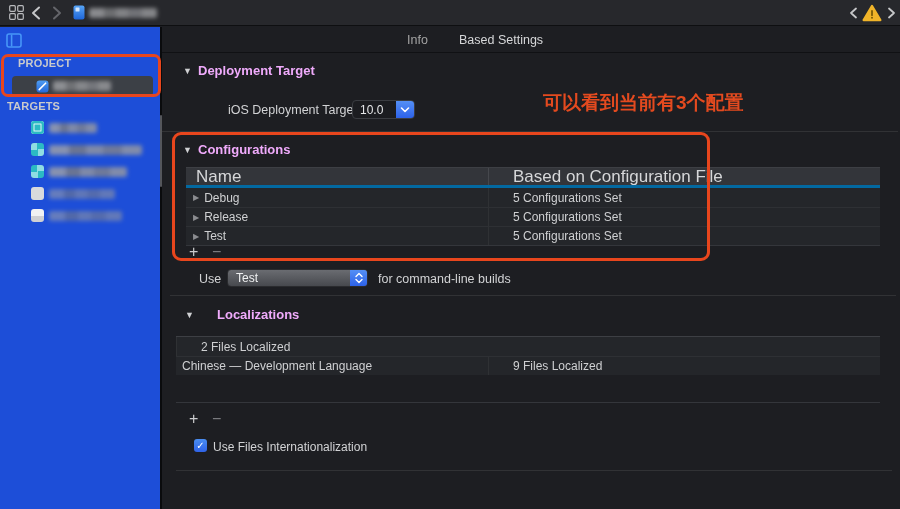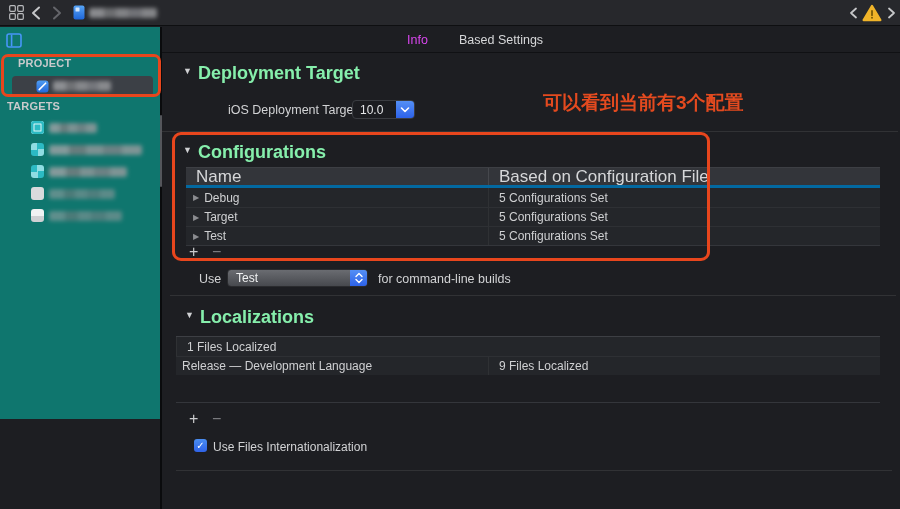--- a/index.html
+++ b/index.html
@@ -10,54 +10,54 @@
   .abs { position:absolute; }
 
   
   .toolbar { left:0; top:0; width:900px; height:26px; background:#27282c;
              border-bottom:1px solid #0e0f11; }
   .redact { background:linear-gradient(90deg,#a2a3a6 0 22%,#7e7f82 22% 40%,#98999c 40% 58%,#84858a 58% 78%,#9b9c9f 78%);
             filter:blur(2px); border-radius:2px; opacity:.8; }
   .redact.dim { opacity:.55; }
 
   
-  .sidebar { left:0; top:27px; width:160px; height:392px; background:#0f766e; }
+  .sidebar { left:0; top:27px; width:160px; height:482px; background:#1d4ed8; }
   .sb-header { font-size:11px; font-weight:bold; color:#c9cacc; letter-spacing:.2px; }
   .sb-row-sel { background:#3c4046; border-radius:4px; }
   .tgt-icon { width:13px; height:13px; border-radius:3px; }
   .vdivider { left:160px; top:27px; width:2px; height:482px; background:#0a0b0d; }
   .vthumb { left:160px; top:115px; width:2px; height:72px; background:#54565b; border-radius:2px; }
 
   
   .tab { font-size:12.5px; }
-  .tab.active { color:#d946ef; }
+  .tab.active { color:#a3a3a3; }
   .tab.idle { color:#d6d7d9; }
 
   .hline { height:1px; background:rgba(255,255,255,.09); }
   .hline.dark { background:#101114; }
 
   .sec-tri { font-size:9px; color:#cfd0d3; }
-  .sec-title { font-size:18px; font-weight:bold; color:#86efac; }
+  .sec-title { font-size:13px; font-weight:bold; color:#f0abfc; }
   .lbl { font-size:12.5px; color:#d2d3d5; }
 
   
   .combo { background:#1b1c20; border:1px solid #3a3c41; border-radius:4px; }
   .combo .val { position:absolute; left:7px; top:2px; font-size:12px; color:#e6e7e9; }
   .blue-cap { position:absolute; right:0; top:0; bottom:0; width:18px; border-radius:0 3px 3px 0;
               background:linear-gradient(#548ff5,#2d62e9); display:flex; align-items:center; justify-content:center; }
   .popup { background:linear-gradient(#6a6c71,#47494e); border:1px solid #2a2b2e; border-radius:4px; }
   .popup .val { position:absolute; left:8px; top:1px; font-size:12px; color:#f0f1f2; }
 
   
   .tbl { border-top:1px solid #3d3f44; border-bottom:1px solid #34363b; }
   .thead { display:flex; height:20px; background:#33353a; border-bottom:3px solid #0369a1;
            font-size:17px; color:#d6d7d9; align-items:center; }
   .trow { display:flex; height:19px; background:#24262a; align-items:center; font-size:12px; color:#cfd0d2; }
   .trow + .trow { border-top:1px solid #2e3034; }
-  .c2 { border-left:1px solid #46484d; padding-left:10px; flex:1; height:100%; display:flex; align-items:center; }
+  .c2 { border-left:1px solid #46484d; padding-left:24px; flex:1; height:100%; display:flex; align-items:center; }
   .trow .c2 { border-left:1px solid rgba(255,255,255,.05); }
   .disc { color:#8b8c90; font-size:8px; margin:0 5px 0 7px; }
   .plusminus { font-size:16px; line-height:14px; color:#cbccce; }
   .plusminus.dim { color:#7e7f83; }
 
   .anno-box { border:3px solid #e8461d; border-radius:9px; pointer-events:none; }
   .anno-text { font-size:19px; font-weight:bold; color:#e44a1f; white-space:nowrap; }
 
   .checkbox { width:13px; height:13px; border-radius:3px; background:linear-gradient(#4a8df0,#2f63e8);
               display:flex; align-items:center; justify-content:center; color:#fff; font-size:10px; line-height:10px; }
@@ -189,21 +189,21 @@
     <div class="trow">
       <span style="width:302px;display:flex;align-items:center">
         <i class="disc">▶</i>
         <span>Debug</span>
       </span>
       <span class="c2">5 Configurations Set</span>
     </div>
     <div class="trow">
       <span style="width:302px;display:flex;align-items:center">
         <i class="disc">▶</i>
-        <span>Target</span>
+        <span>Release</span>
       </span>
       <span class="c2">5 Configurations Set</span>
     </div>
     <div class="trow">
       <span style="width:302px;display:flex;align-items:center">
         <i class="disc">▶</i>
         <span>Test</span>
       </span>
       <span class="c2">5 Configurations Set</span>
     </div>
@@ -220,28 +220,28 @@
         <polyline points="1,4.4 4,1.4 7,4.4" fill="none" stroke="#fff" stroke-width="1.4" stroke-linecap="round" stroke-linejoin="round"></polyline>
         <polyline points="1,7.6 4,10.6 7,7.6" fill="none" stroke="#fff" stroke-width="1.4" stroke-linecap="round" stroke-linejoin="round"></polyline>
       </svg>
     </span>
   </div>
   <span class="lbl abs" style="left:378px;top:272px">for command-line builds</span>
 
   <div class="hline abs" style="left:170px;top:295px;width:726px"></div>
 
   <span class="sec-tri abs" style="left:185px;top:310px">▼</span>
-  <span class="sec-title abs" style="left:200px;top:307px">Localizations</span>
+  <span class="sec-title abs" style="left:217px;top:307px">Localizations</span>
 
   <div class="tbl abs" style="left:176px;top:336px;width:704px;height:67px">
     <div class="trow">
-      <span class="c2">1 Files Localized</span>
-    </div>
-    <div class="trow">
-      <span style="width:312px;padding-left:6px">Release — Development Language</span>
+      <span class="c2">2 Files Localized</span>
+    </div>
+    <div class="trow">
+      <span style="width:312px;padding-left:6px">Chinese — Development Language</span>
       <span class="c2">9 Files Localized</span>
     </div>
   </div>
 
   <span class="plusminus abs" style="left:189px;top:412px">+</span>
   <span class="plusminus dim abs" style="left:212px;top:412px">−</span>
 
   <span class="checkbox abs" style="left:194px;top:439px">
     <span>✓</span>
   </span>

